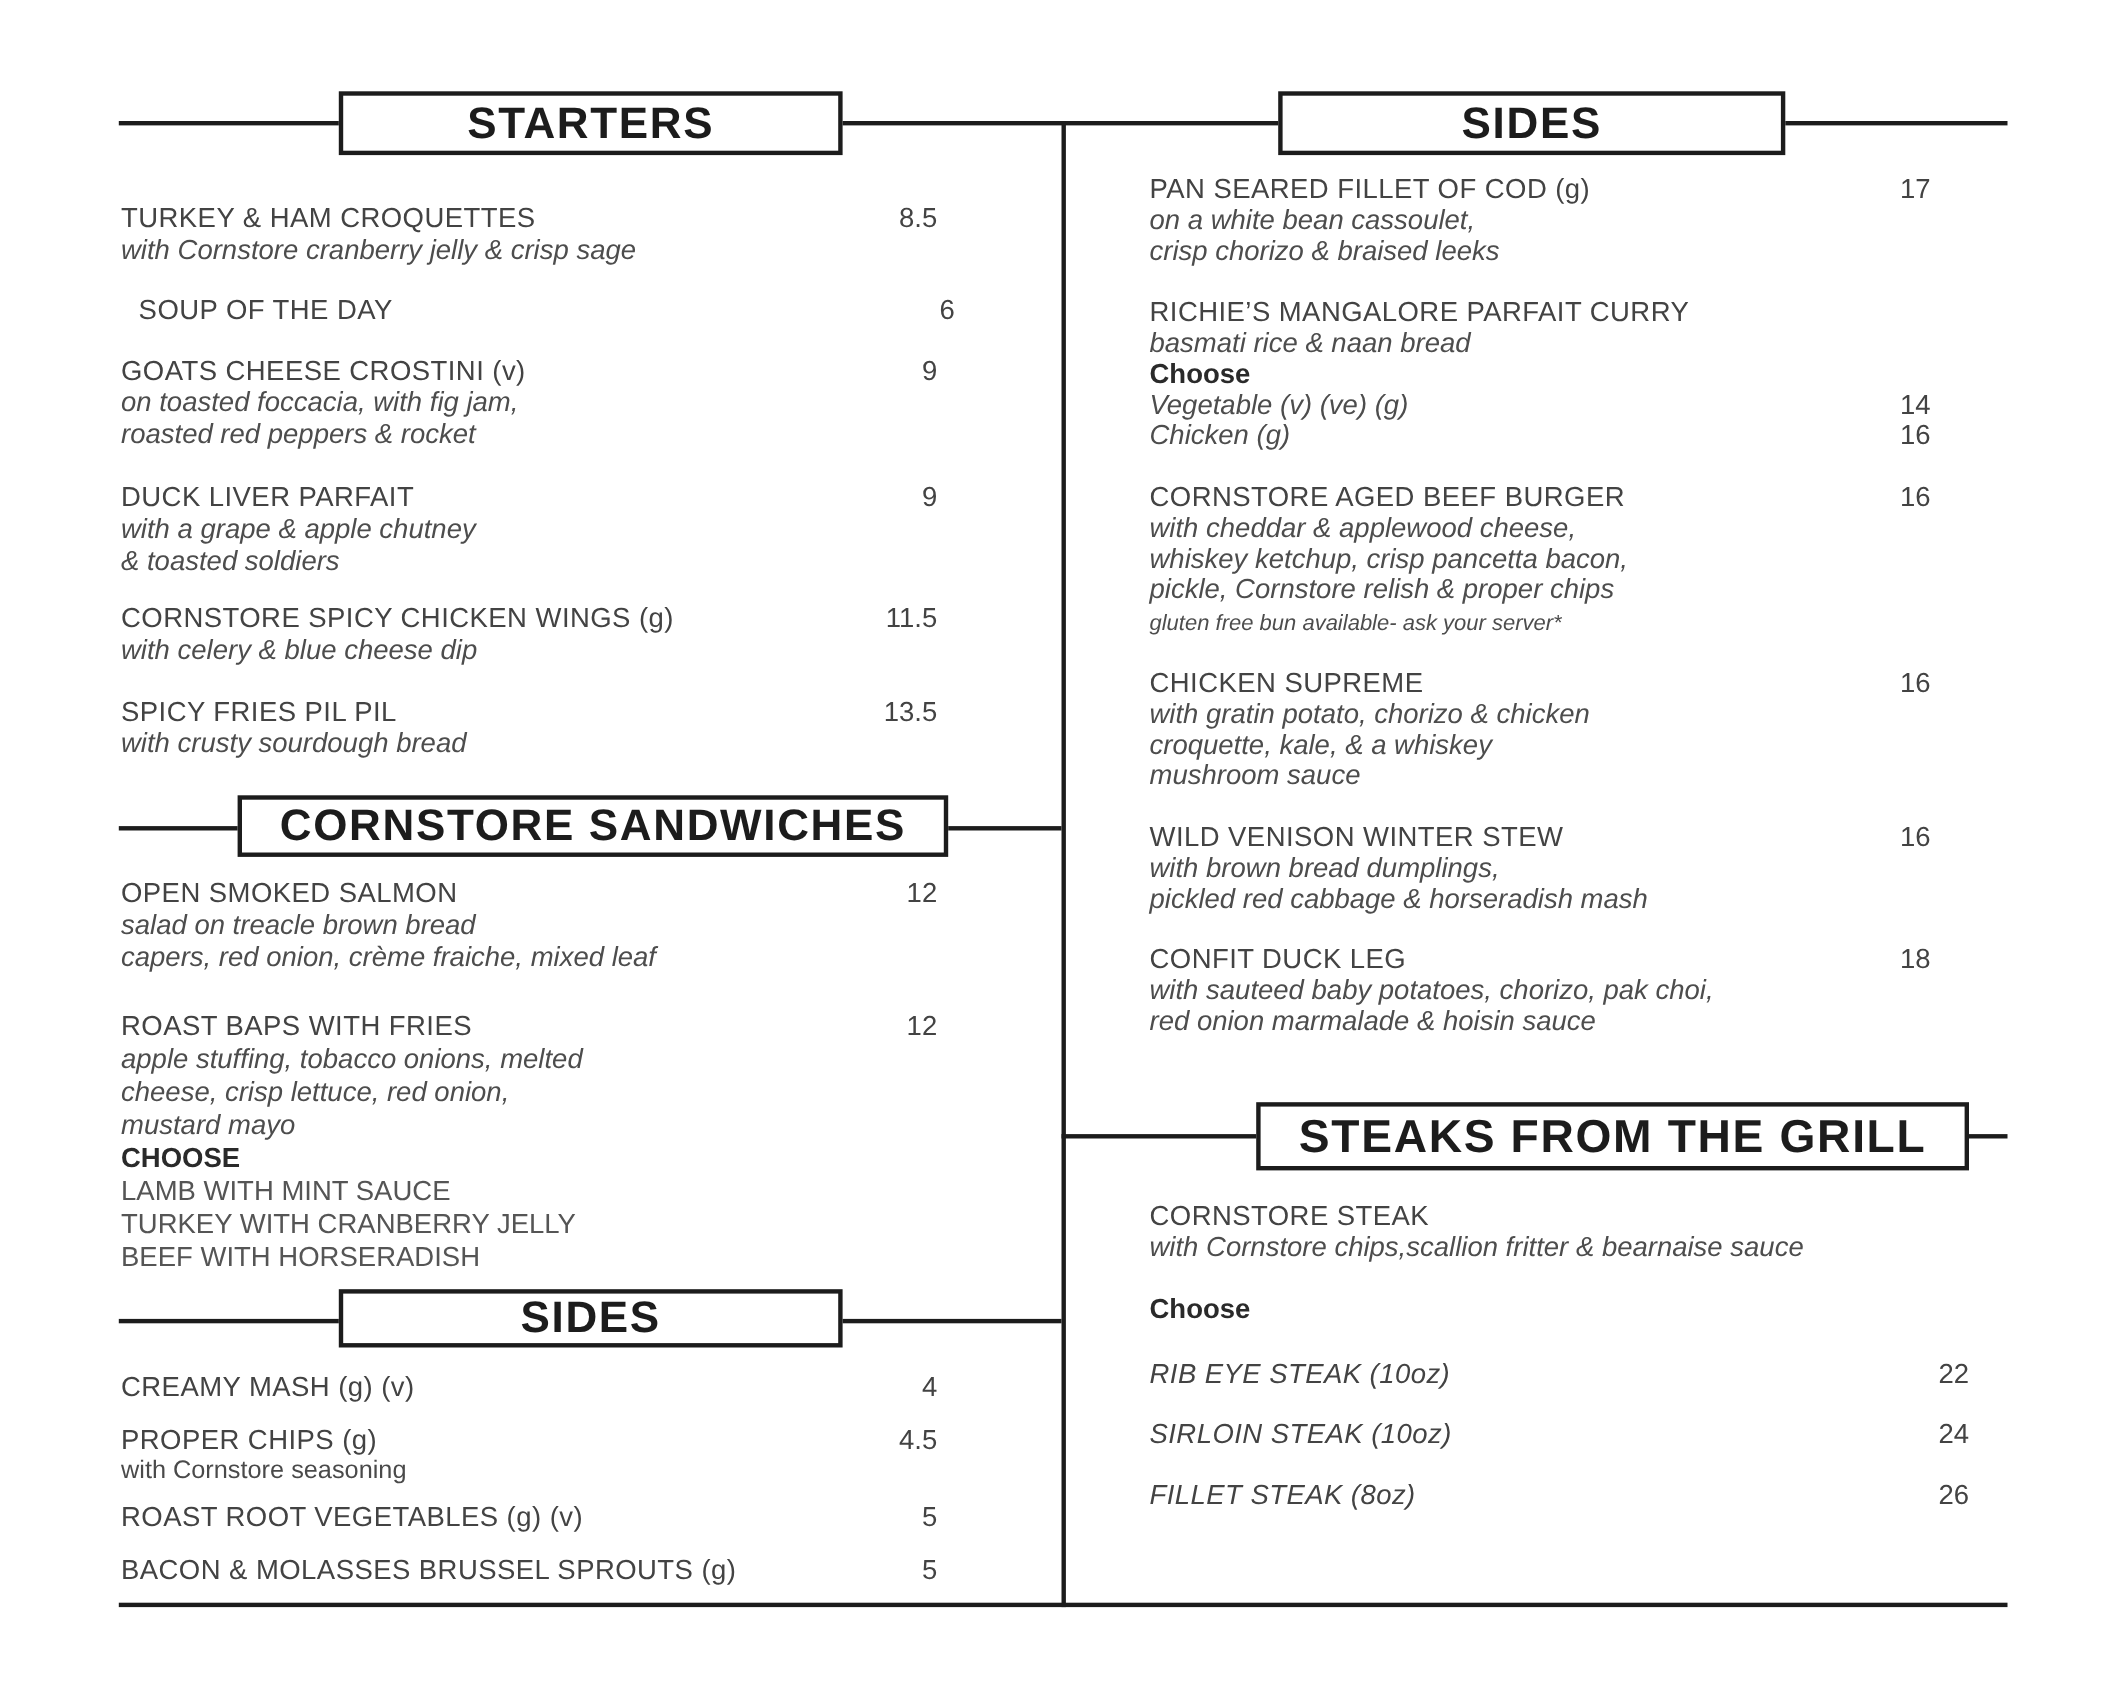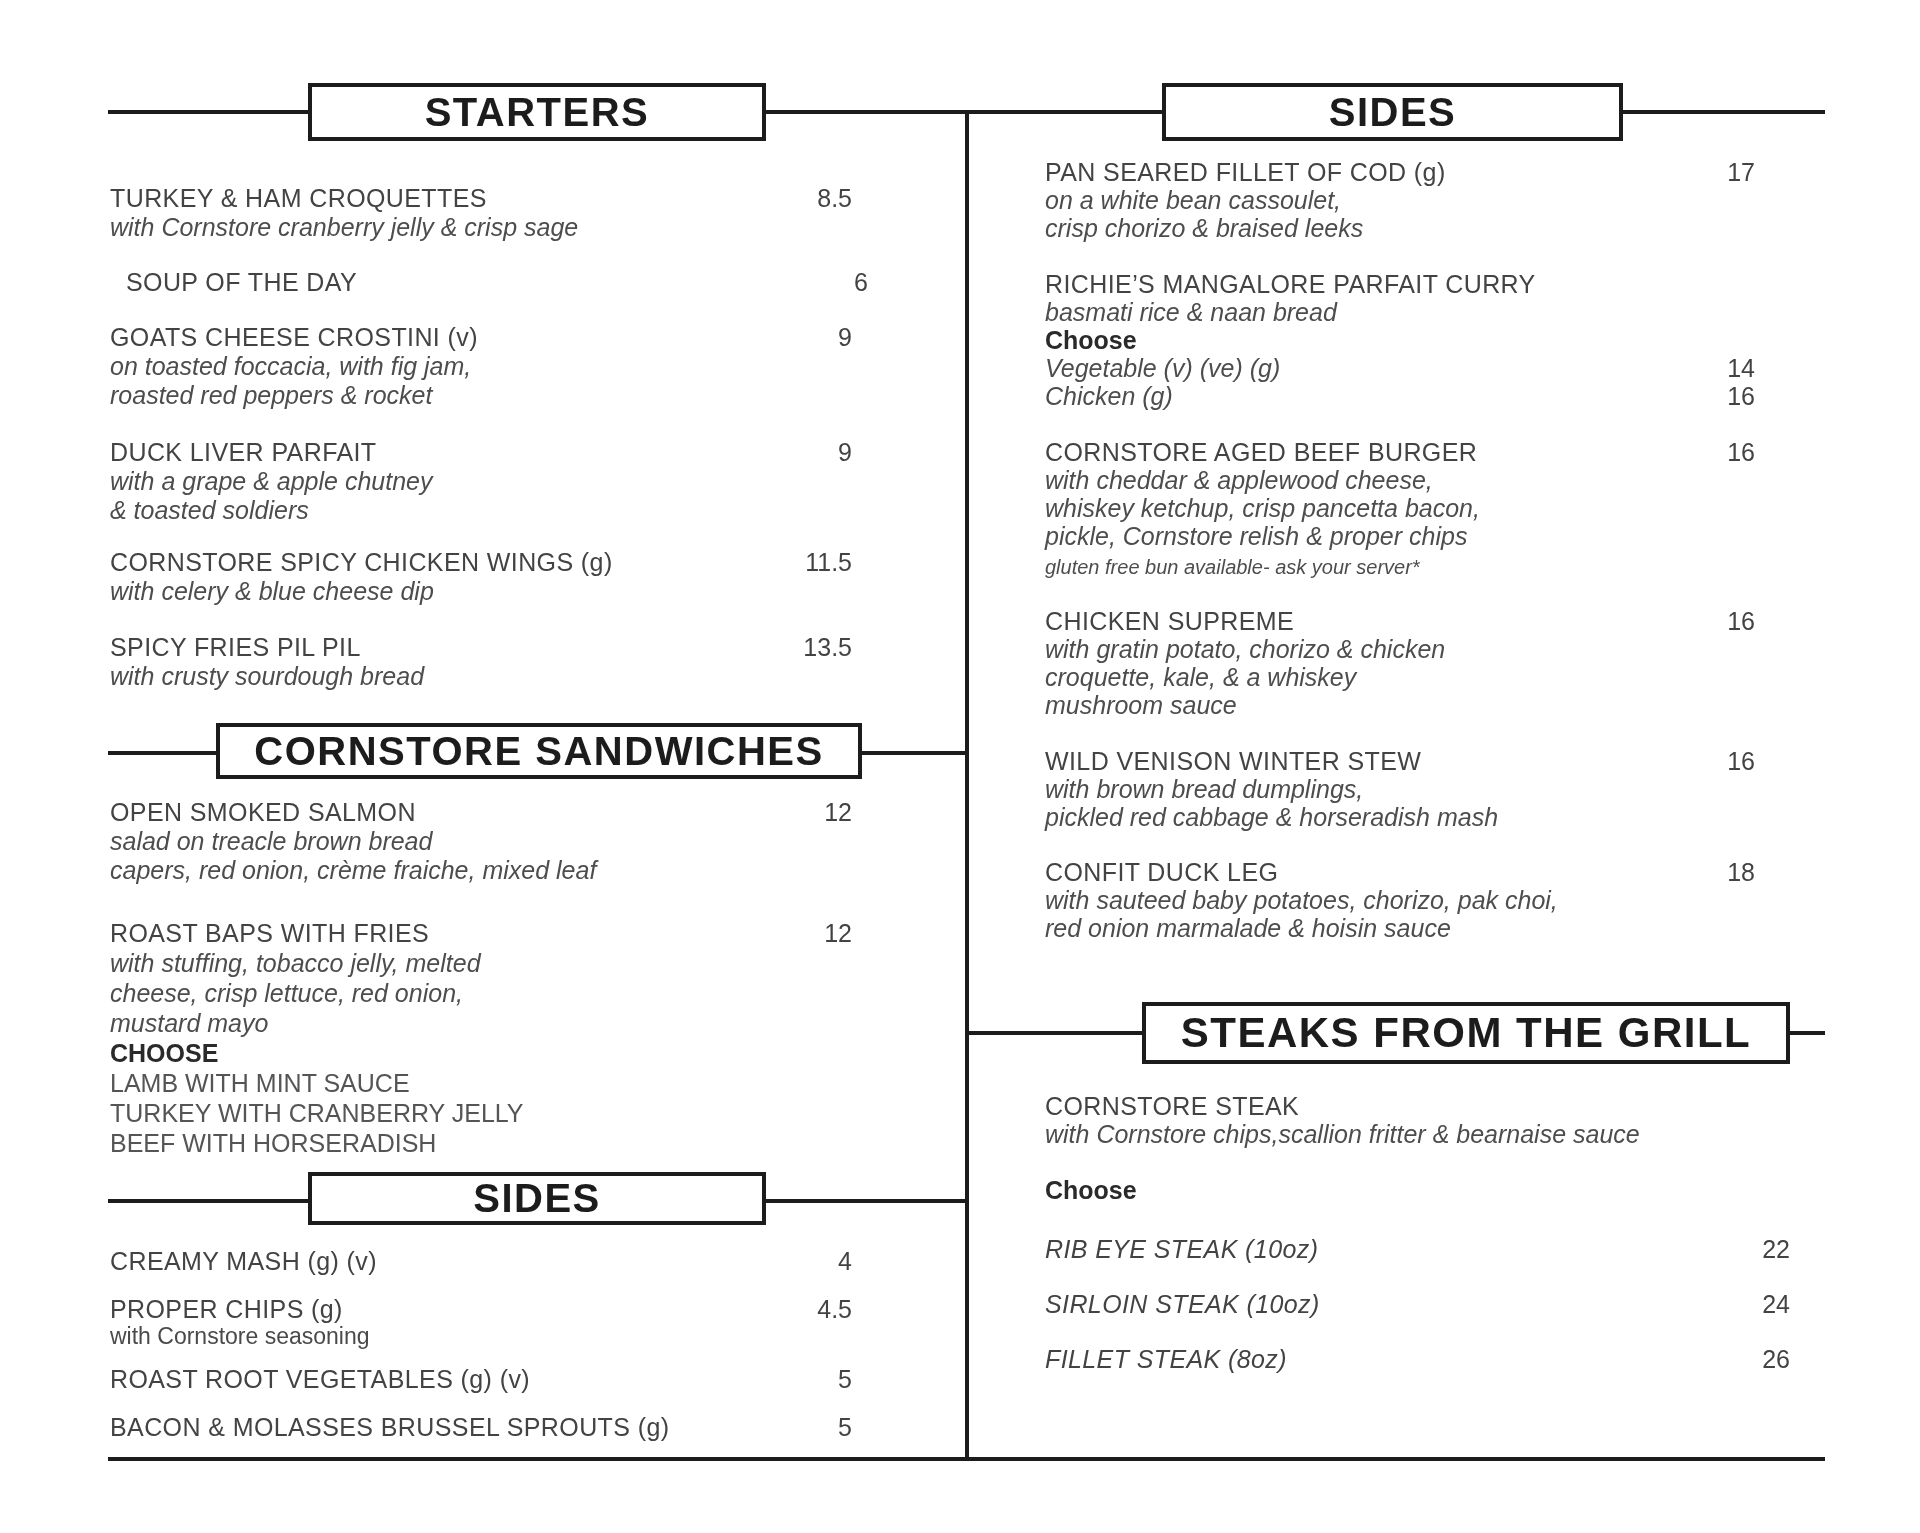--- a/index.html
+++ b/index.html
@@ -105,21 +105,21 @@
   </div>
   <div class="desc">salad on treacle brown bread</div>
   <div class="desc">capers, red onion, crème fraiche, mixed leaf</div>
 </div>
 
 <div class="item" style="left:110px;top:918px;width:742px;line-height:30px;">
   <div class="row">
     <span class="name">ROAST BAPS WITH FRIES</span>
     <span class="price">12</span>
   </div>
-  <div class="desc">with stuffing, tobacco jelly, melted</div>
+  <div class="desc">apple stuffing, tobacco onions, melted</div>
   <div class="desc">cheese, crisp lettuce, red onion,</div>
   <div class="desc">mustard mayo</div>
   <div class="choose">CHOOSE</div>
   <div class="option">LAMB WITH MINT SAUCE</div>
   <div class="option">TURKEY WITH CRANBERRY JELLY</div>
   <div class="option">BEEF WITH HORSERADISH</div>
 </div>
 
 <div class="item" style="left:110px;top:1247px;width:742px;">
   <div class="row">

